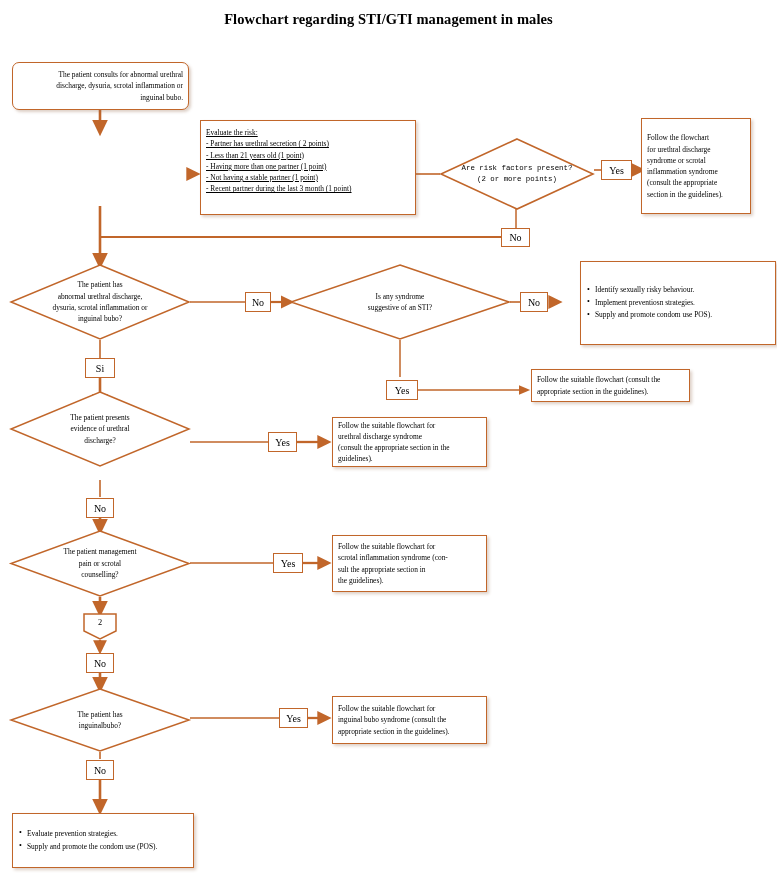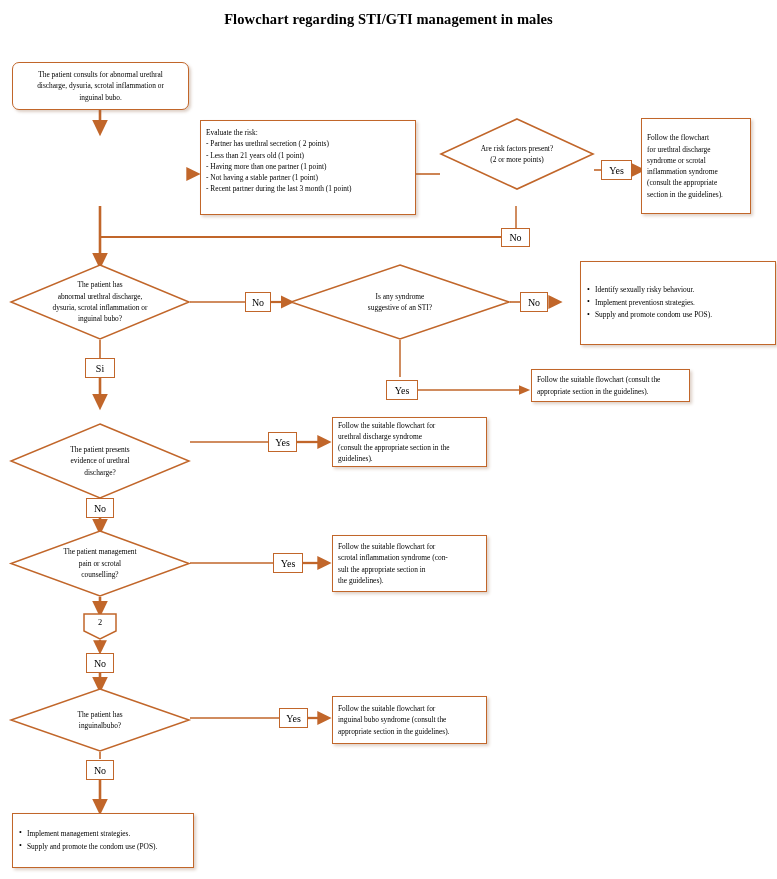--- a/index.html
+++ b/index.html
@@ -42,21 +42,21 @@
     position: absolute;
     box-sizing: border-box;
     background: #ffffff;
     border: 1.3px solid #c1662a;
     font-size: 7.4px;
     line-height: 1.52;
     display: flex;
     align-items: center;
     box-shadow: 2px 2px 3px rgba(150,110,80,0.32);
   }
-  .node.center { justify-content: center; text-align: center; }
+  .node.center { justify-content: center; text-align: right; }
   .node.left   { justify-content: flex-start; text-align: left; }
   .node .inner { width: 100%; padding: 0 5px; }
   .node.rounded { border-radius: 7px; }
   .label-box {
     position: absolute;
     box-sizing: border-box;
     background: #ffffff;
     border: 1.2px solid #c1662a;
     font-size: 10px;
     display: flex;
@@ -197,31 +197,31 @@
   <div class="node rounded center" style="left:12px; top:62px; width:177px; height:48px;">
     <div class="inner">
       <span class="txtline">The patient consults for abnormal urethral</span>
       <span class="txtline">discharge, dysuria, scrotal inflammation or</span>
       <span class="txtline">inguinal bubo.</span>
     </div>
   </div>
 
 
   <div class="node left" style="left:200px; top:120px; width:216px; height:95px; align-items:flex-start;">
-    <div class="inner" style="padding-top:6px;">
+    <div class="inner" style="padding-top:6px;text-decoration:underline;">
       <span class="txtline">Evaluate the risk:</span>
       <span class="txtline">-  Partner has urethral secretion ( 2 points)</span>
       <span class="txtline">-  Less than 21 years old (1 point)</span>
       <span class="txtline">-  Having more than one partner (1 point)</span>
       <span class="txtline">-  Not having a stable partner (1 point)</span>
       <span class="txtline">-  Recent partner during the last 3 month (1 point)</span>
     </div>
   </div>
 
-  <div class="diamond" style="left:440px; top:118px; width:154px; height:72px;">
+  <div class="diamond" style="left:440px; top:138px; width:154px; height:72px;font-family:Liberation Mono, monospace;">
     <svg viewBox="0 0 154 72" preserveAspectRatio="none">
       <polygon points="77,1 153,36 77,71 1,36" fill="#ffffff" stroke="#c1662a" stroke-width="1.6"></polygon>
     </svg>
     <div class="dtext">
       <div>
         <span class="txtline">Are risk factors present?</span>
         <span class="txtline">(2 or more points)</span>
       </div>
     </div>
   </div>
@@ -295,21 +295,21 @@
     <div class="inner">
       <span class="txtline">Follow the suitable flowchart (consult the</span>
       <span class="txtline">appropriate section in the guidelines).</span>
     </div>
   </div>
 
   <div class="label-box" style="left:85px; top:358px; width:30px; height:20px;">
     <span>Si</span>
   </div>
 
-  <div class="diamond" style="left:10px; top:423px; width:180px; height:76px;">
+  <div class="diamond" style="left:10px; top:391px; width:180px; height:76px;">
     <svg viewBox="0 0 180 76" preserveAspectRatio="none">
       <polygon points="90,1 179,38 90,75 1,38" fill="#ffffff" stroke="#c1662a" stroke-width="1.5"></polygon>
     </svg>
     <div class="dtext">
       <div>
         <span class="txtline">The patient presents</span>
         <span class="txtline">evidence of urethral</span>
         <span class="txtline">discharge?</span>
       </div>
     </div>
@@ -394,18 +394,18 @@
       <span class="txtline">appropriate section in the guidelines).</span>
     </div>
   </div>
 
   <div class="label-box" style="left:86px; top:760px; width:28px; height:20px;">
     <span>No</span>
   </div>
 
   <div class="node left" style="left:12px; top:813px; width:182px; height:55px;">
     <ul class="bullets">
-      <li>Implement management strategies.</li>
+      <li>Evaluate prevention strategies.</li>
       <li>Supply and promote the condom use (POS).</li>
     </ul>
   </div>
 
 </div>
 
 </body></html>

